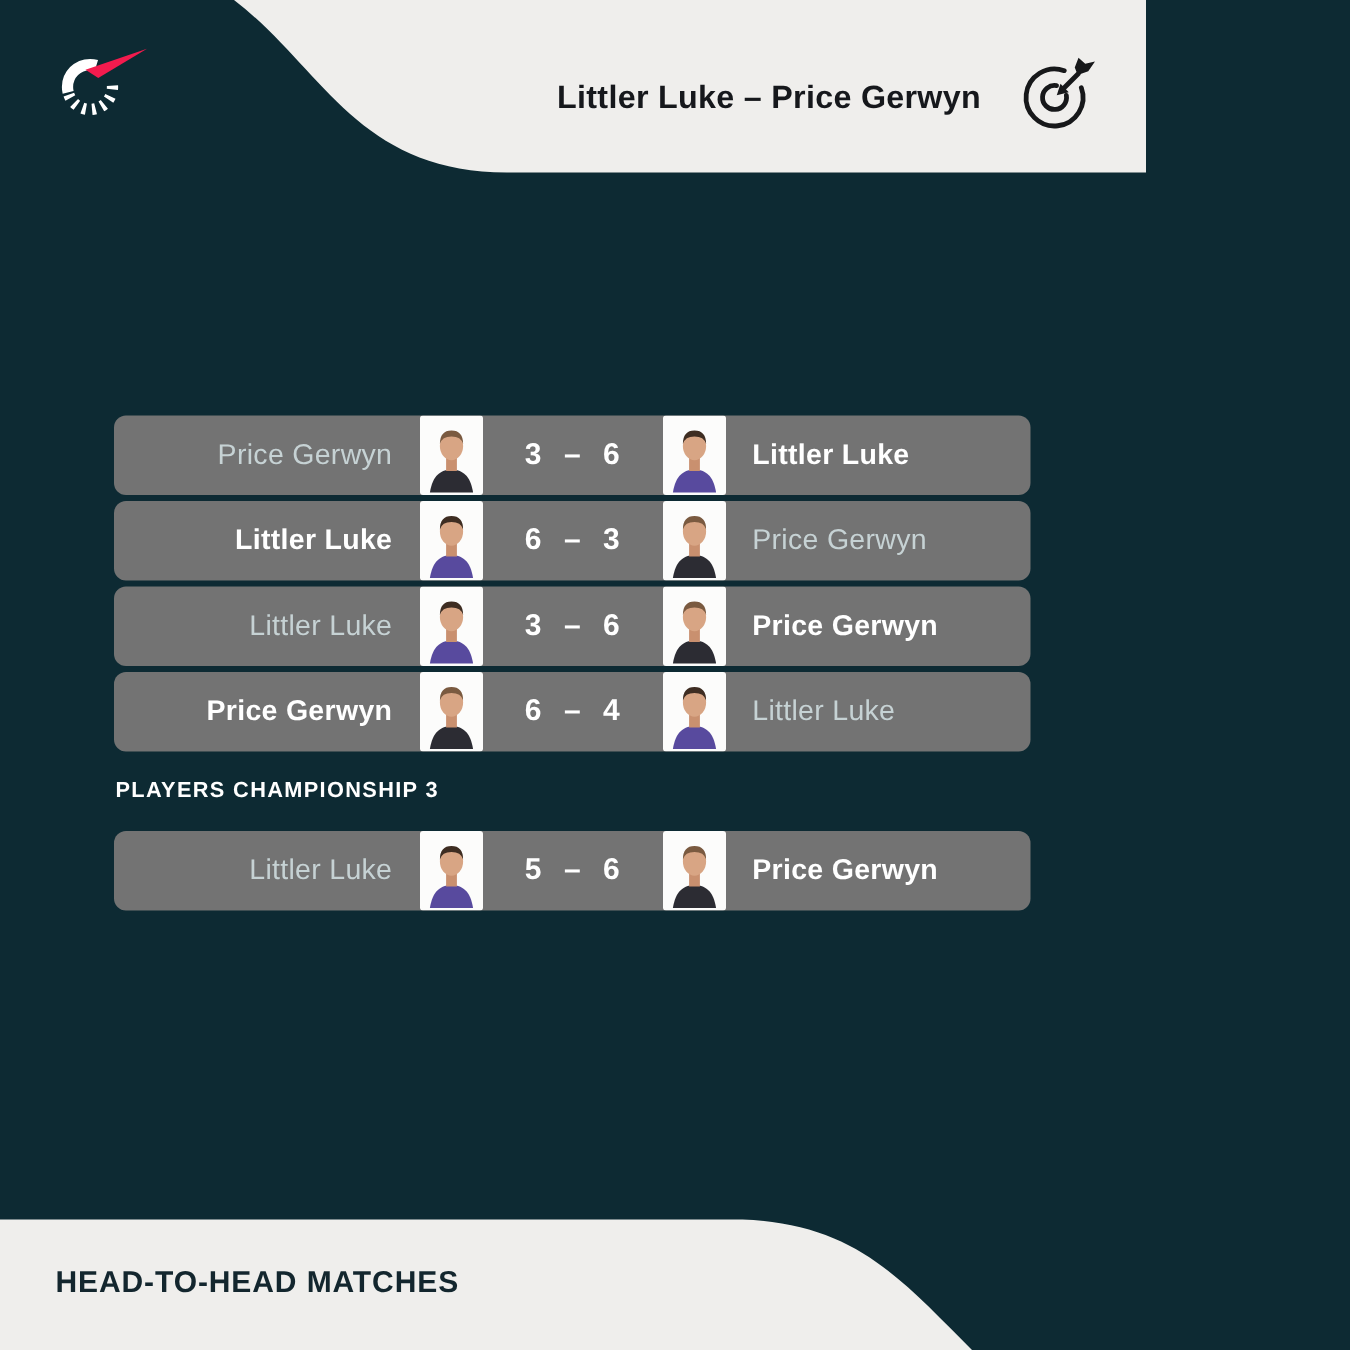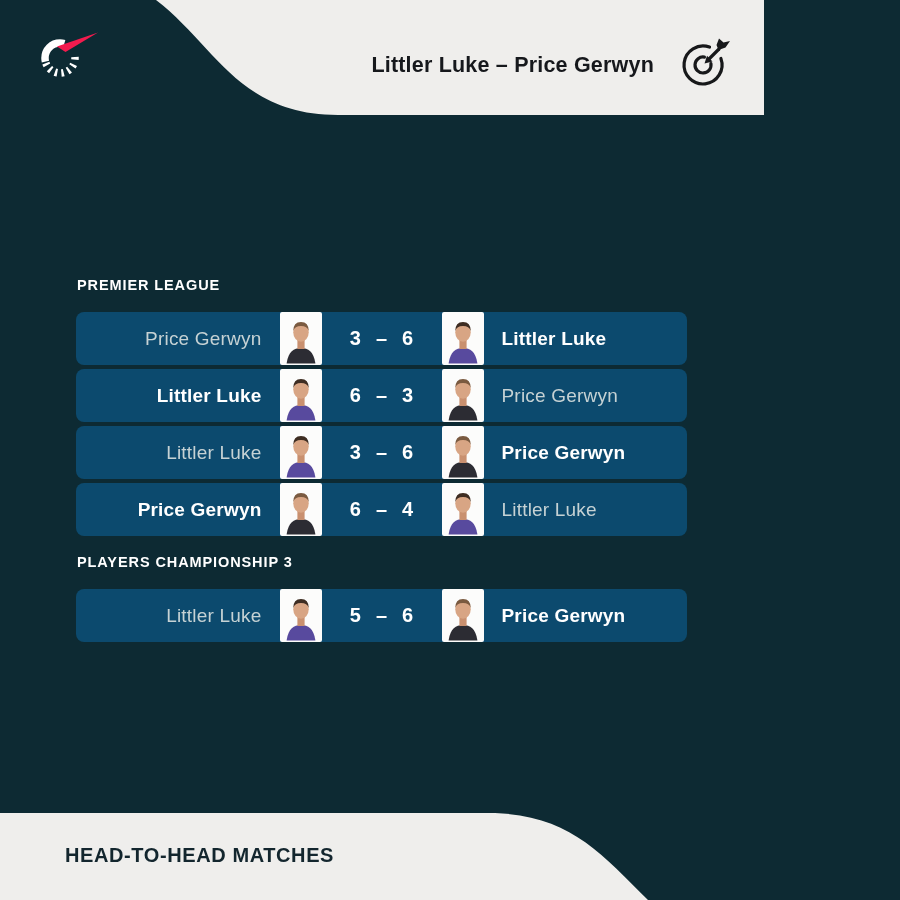--- a/index.html
+++ b/index.html
@@ -16,31 +16,30 @@
     position:absolute; top:51px; right:110px; height:28px; line-height:28px;
     font-size:21.5px; font-weight:700; color:#16181c; letter-spacing:0.2px;
     white-space:nowrap;
   }
   .sport-icon { position:absolute; top:37px; right:33px; width:52px; height:52px; }
   .brand-logo { position:absolute; top:31px; left:36px; width:64px; height:54px; }
   .footer-label {
     position:absolute; left:37px; top:842px; height:26px; line-height:26px;
     font-size:20px; font-weight:700; color:#13262e; letter-spacing:0.6px;
     white-space:nowrap;
-    margin-left:28px;
   }
   
   .sections { position:absolute; left:76px; right:77px; top:277px; }
   .section-label {
     color:#ffffff; font-size:14.5px; font-weight:700; letter-spacing:0.9px;
     height:16px; line-height:16px; margin:0 0 19px 1px; white-space:nowrap;
   }
   .rows { display:flex; flex-direction:column; gap:4px; margin-bottom:18px; }
   .match-row {
-    height:53px; background:#0c4a6e; border-radius:8px;
+    height:53px; background:#737373; border-radius:8px;
     display:flex; align-items:stretch; overflow:hidden;
   }
   .pname {
     flex:1 1 0; display:flex; align-items:center;
     font-size:19px; letter-spacing:0.2px; white-space:nowrap;
   }
   .pname.left  { justify-content:flex-end;  padding-right:18px; }
   .pname.right { justify-content:flex-start; padding-left:18px; }
   .pname.winner { color:#ffffff; font-weight:700; }
   .pname.loser  { color:#c6d2d4; font-weight:400; }
@@ -79,21 +78,20 @@
       <path d="M30.5,10.1 A19,19 0 1 0 41.9,21.5"></path>
       <path d="M25.4,20.1 A8,8 0 1 0 31.9,26.6"></path>
       <path d="M29,23 L40,12"></path>
     </g>
     <polygon points="25.5,26.5 33.5,24.5 28,18.8" fill="#17181a"></polygon>
     <polygon points="37.5,8 40,1.5 44.5,5.5 51,4 46.5,10.5 39.5,13" fill="#17181a"></polygon>
   </svg>
 
   <div class="sections" id="sections">
   <div>
-    <div class="section-label">PREMIER LEAGUE</div>
     <div class="rows">
   <div class="match-row">
     <span class="pname left loser">Price Gerwyn</span>
     <span class="avatar">
               <svg viewBox="0 0 40 52">
                 <path d="M4,52 C6,39 12,35 20,35 C28,35 34,39 36,52 Z" fill="#2c2c33"></path>
                 <rect x="16" y="26" width="8" height="10" fill="#c9906f"></rect>
                 <ellipse cx="20" cy="17.5" rx="8.6" ry="10.5" fill="#d8a584"></ellipse>
                 <path d="M11.4,16 Q11.4,6 20,6 Q28.6,6 28.6,16 Q27,10.5 20,10.5 Q13,10.5 11.4,16 Z" fill="#7a5a40"></path>
               </svg>

